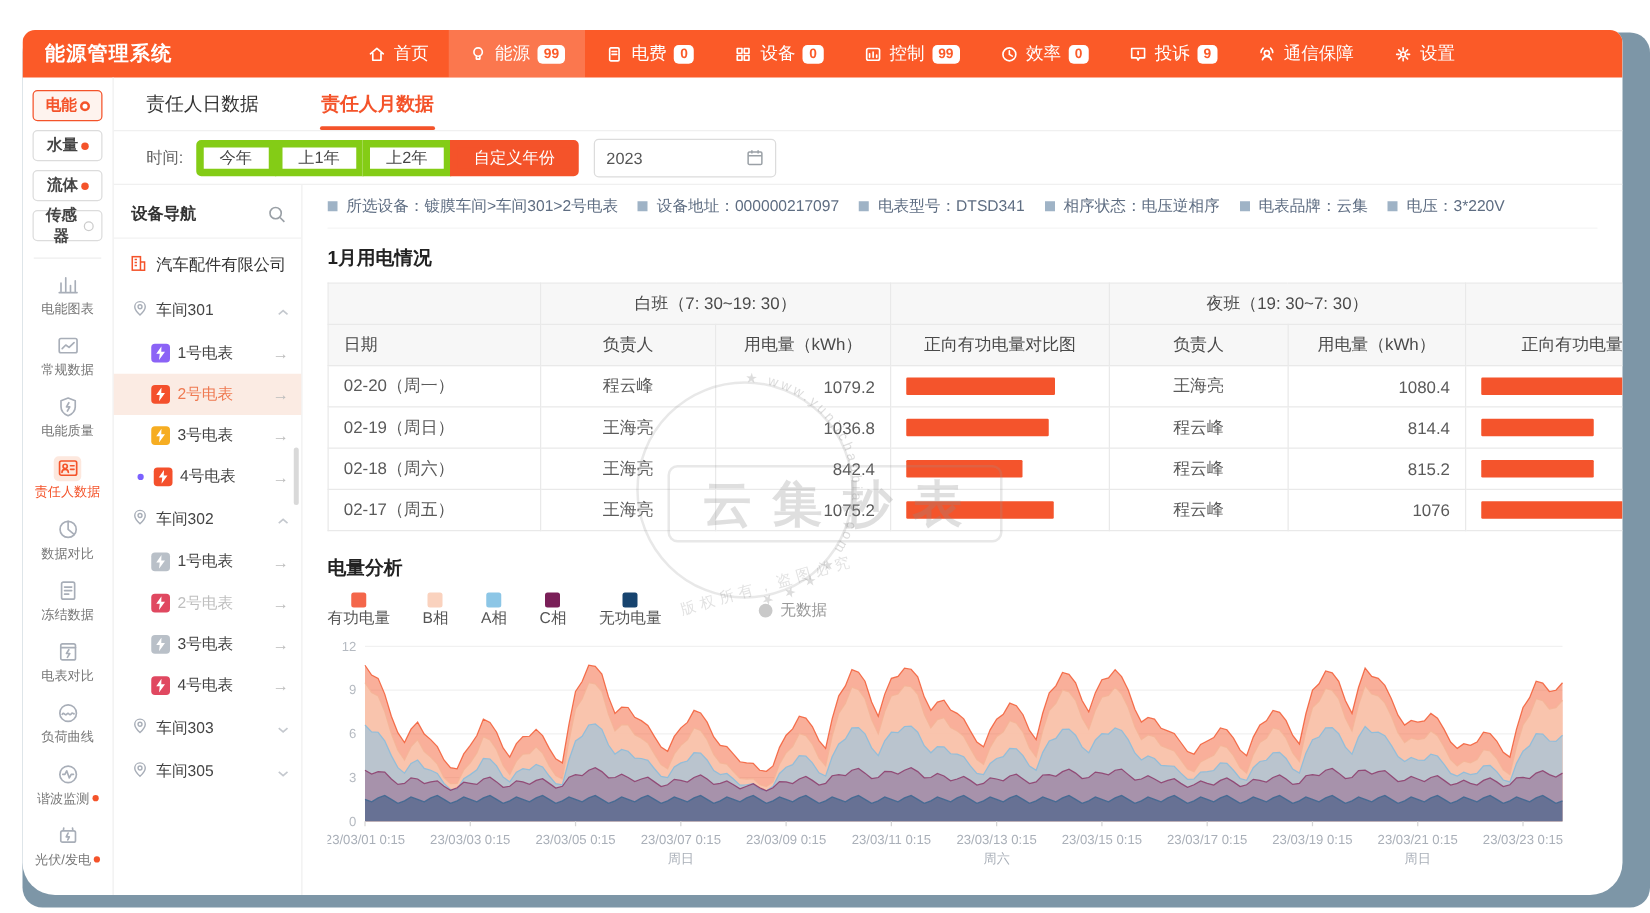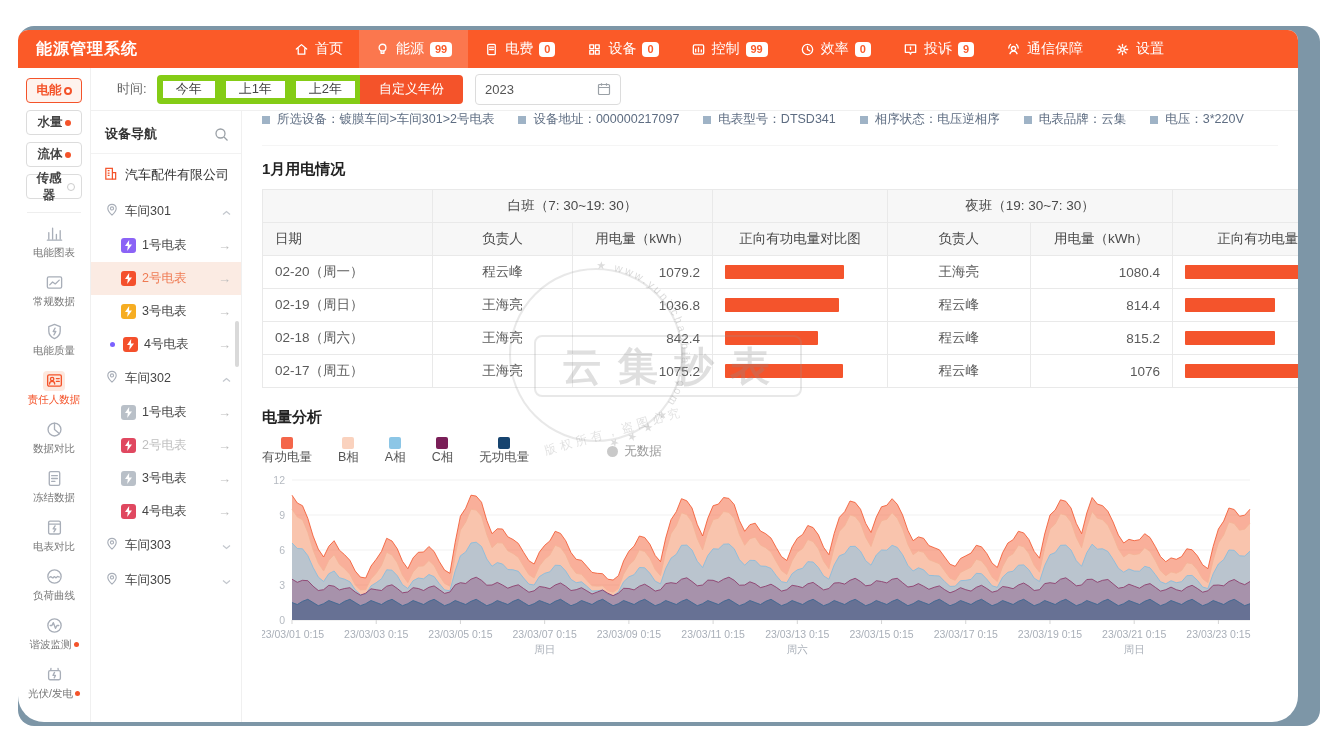--- a/index.html
+++ b/index.html
@@ -1,19 +1,19 @@
 <!DOCTYPE html>
 <html><head>
 <meta charset="utf-8">
 <style>
   html,body{margin:0;padding:0;}
   body{width:1320px;height:730px;position:relative;background:#fff;
        font-family:"Liberation Sans","DejaVu Sans",sans-serif;color:#333;overflow:hidden;}
   .backdrop{position:absolute;left:18px;top:26px;width:1302px;height:700px;background:#7D96A7;border-radius:16px;}
-  .page{position:absolute;left:18px;top:30px;width:1280px;height:692px;background:#fff;
+  .page{position:absolute;left:18px;top:24px;width:1280px;height:692px;background:#fff;
         border-radius:10px 10px 26px 26px;overflow:hidden;display:flex;flex-direction:column;}
   
   .navbar{height:38px;background:#FB5A28;display:flex;align-items:center;color:#fff;flex:0 0 auto;}
   .logo{font-size:16px;font-weight:bold;padding:0 20px 0 18px;letter-spacing:1px;white-space:nowrap;}
   .nav-items{display:flex;align-items:stretch;height:100%;margin-left:120px;}
   .nav-item{display:flex;align-items:center;gap:6px;padding:0 16px;font-size:14px;cursor:pointer;white-space:nowrap;}
   .nav-item.active{background:rgba(255,255,255,0.18);}
   .nav-badge{background:#fff;color:#FB5A28;font-size:11px;line-height:15px;padding:0 5px;border-radius:4px;font-weight:bold;}
   .nav-ic{width:15px;height:15px;flex:0 0 auto;}
   
@@ -55,21 +55,21 @@
   .tree-group .cr{margin-left:auto;color:#C4C8CE;}
   .tree-meter{display:flex;align-items:center;gap:6px;padding:8px 10px 8px 30px;color:#444;cursor:pointer;}
   .tree-meter.selected{background:#FBEBE3;color:#EF7A52;}
   .tree-meter.muted{color:#BFBFBF;}
   .tree-meter .arrow{margin-left:auto;color:#BDBDBD;font-size:13px;}
   .mi{width:15px;height:15px;border-radius:3px;display:flex;align-items:center;justify-content:center;flex:0 0 auto;}
   .mdot{width:5px;height:5px;border-radius:50%;background:#7B61FF;margin-left:-11px;margin-right:2px;}
   .tree-scroll{position:absolute;right:2px;top:210px;width:4px;height:46px;background:#D9D9D9;border-radius:2px;}
   
   .main{flex:1;min-width:0;position:relative;padding:0 20px;overflow:hidden;}
-  .info-bar{height:34px;display:flex;align-items:flex-start;gap:24px;font-size:12.5px;color:#5E6D82;white-space:nowrap;overflow:hidden;border-bottom:1px solid #F5F5F5;}
+  .info-bar{height:34px;display:flex;align-items:center;gap:16px;font-size:12.5px;color:#5E6D82;white-space:nowrap;overflow:hidden;border-bottom:1px solid #F5F5F5;}
   .info-item{display:flex;align-items:center;gap:7px;flex:0 0 auto;}
   .info-bullet{width:8px;height:8px;background:#9FB3C6;flex:0 0 auto;}
   .sec-title{font-size:15px;font-weight:bold;color:#222;margin:14px 0 10px;}
   
   table.usage{border-collapse:collapse;width:996px;table-layout:fixed;font-size:13.5px;}
   table.usage th,table.usage td{border:1px solid #E9E9E9;height:32px;padding:0 12px;font-weight:normal;}
   table.usage thead th{background:#F7F7F7;color:#4A4A4A;}
   table.usage td{color:#5a5a5a;}
   td.num{text-align:right;padding-right:20px;}
   td.ctr,th.ctr{text-align:center;}
@@ -281,20 +281,24 @@
               <rect x="3.8" y="6" width="12.4" height="9.5" rx="1.5"></rect>
               <path d="M10 7.8 L8.4 11 H11 L9.7 13.6"></path>
               <path d="M6.3 3.6 L6.1 5 M13.7 3.6 L13.9 5"></path>
             </svg>
           </span>
           <span class="lbl">光伏/发电<span class="rail-dot"></span></span>
         </div>
       </div>
 
     <div class="right-col">
+      <div class="tabs-bar" id="tabs-bar">
+          <div class="tab">责任人日数据</div>
+          <div class="tab active">责任人月数据</div>
+        </div>
 
       <div class="filter-bar">
         <span class="filter-label">时间:</span>
         <span id="seg-group" style="display:flex;">
             <button class="seg-btn">今年</button>
             <button class="seg-btn">上1年</button>
             <button class="seg-btn">上2年</button>
             <button class="seg-btn active">自定义年份</button>
           </span>
         <div class="year-box">

